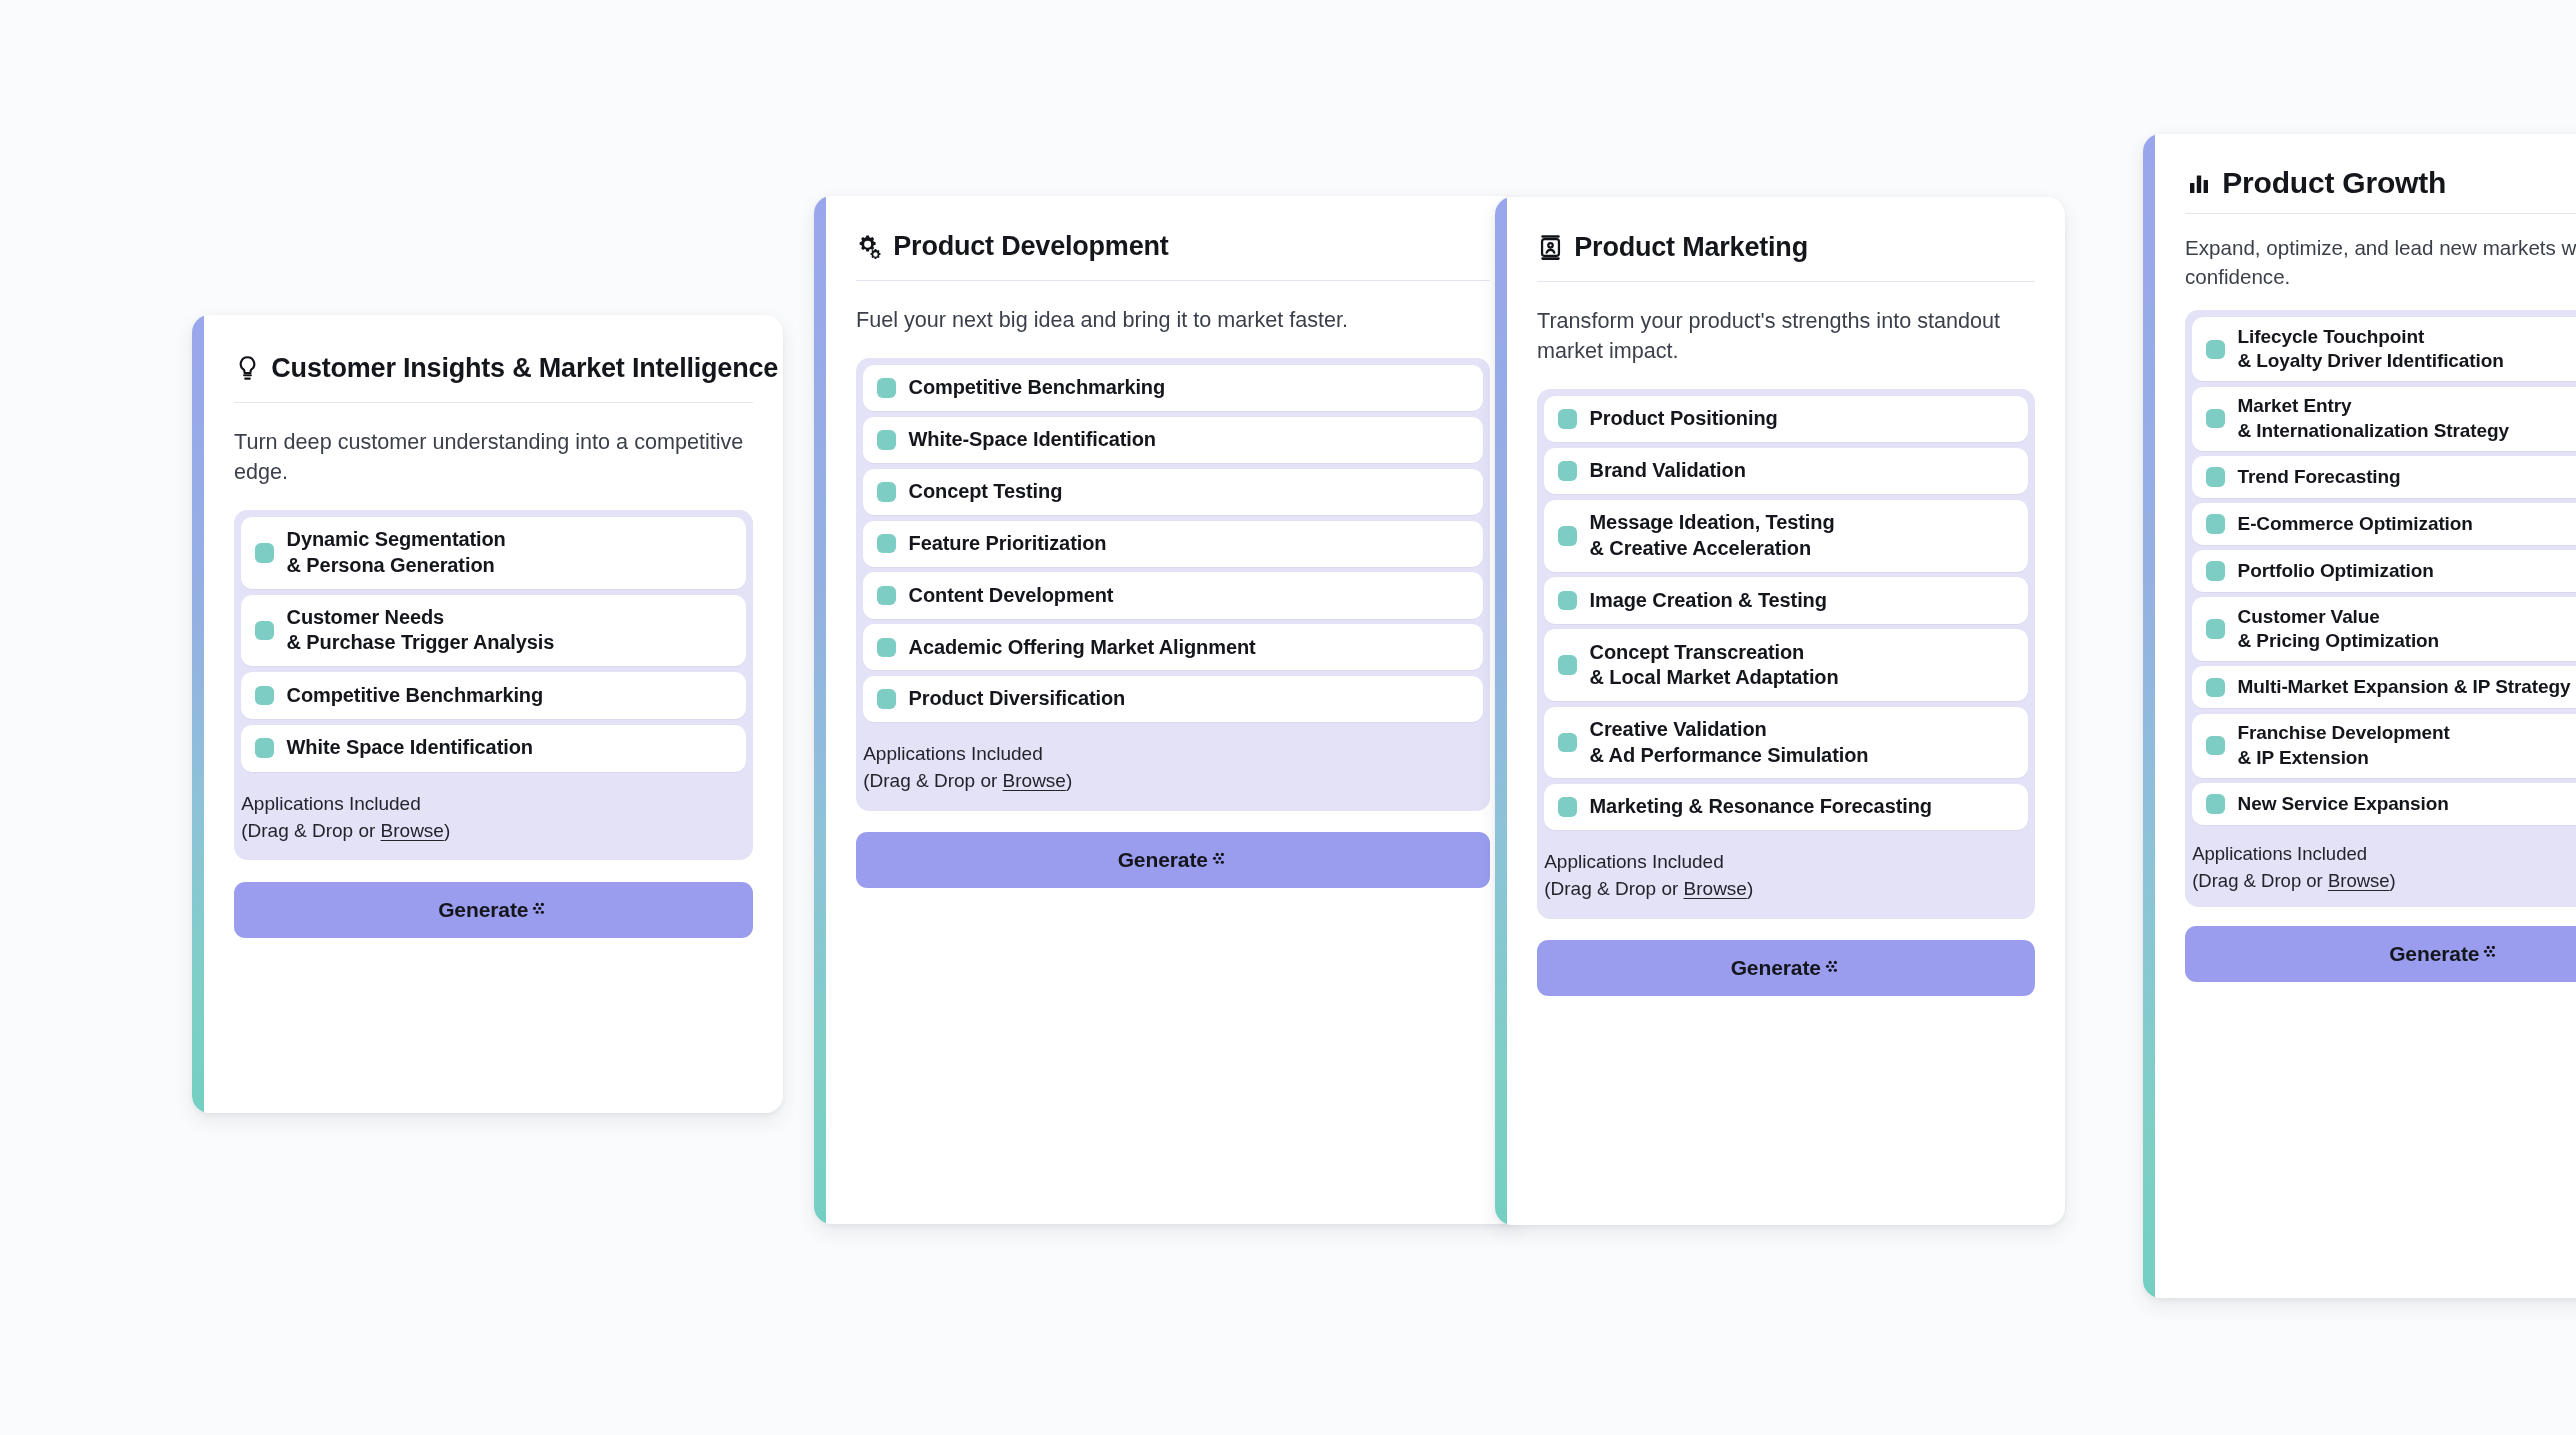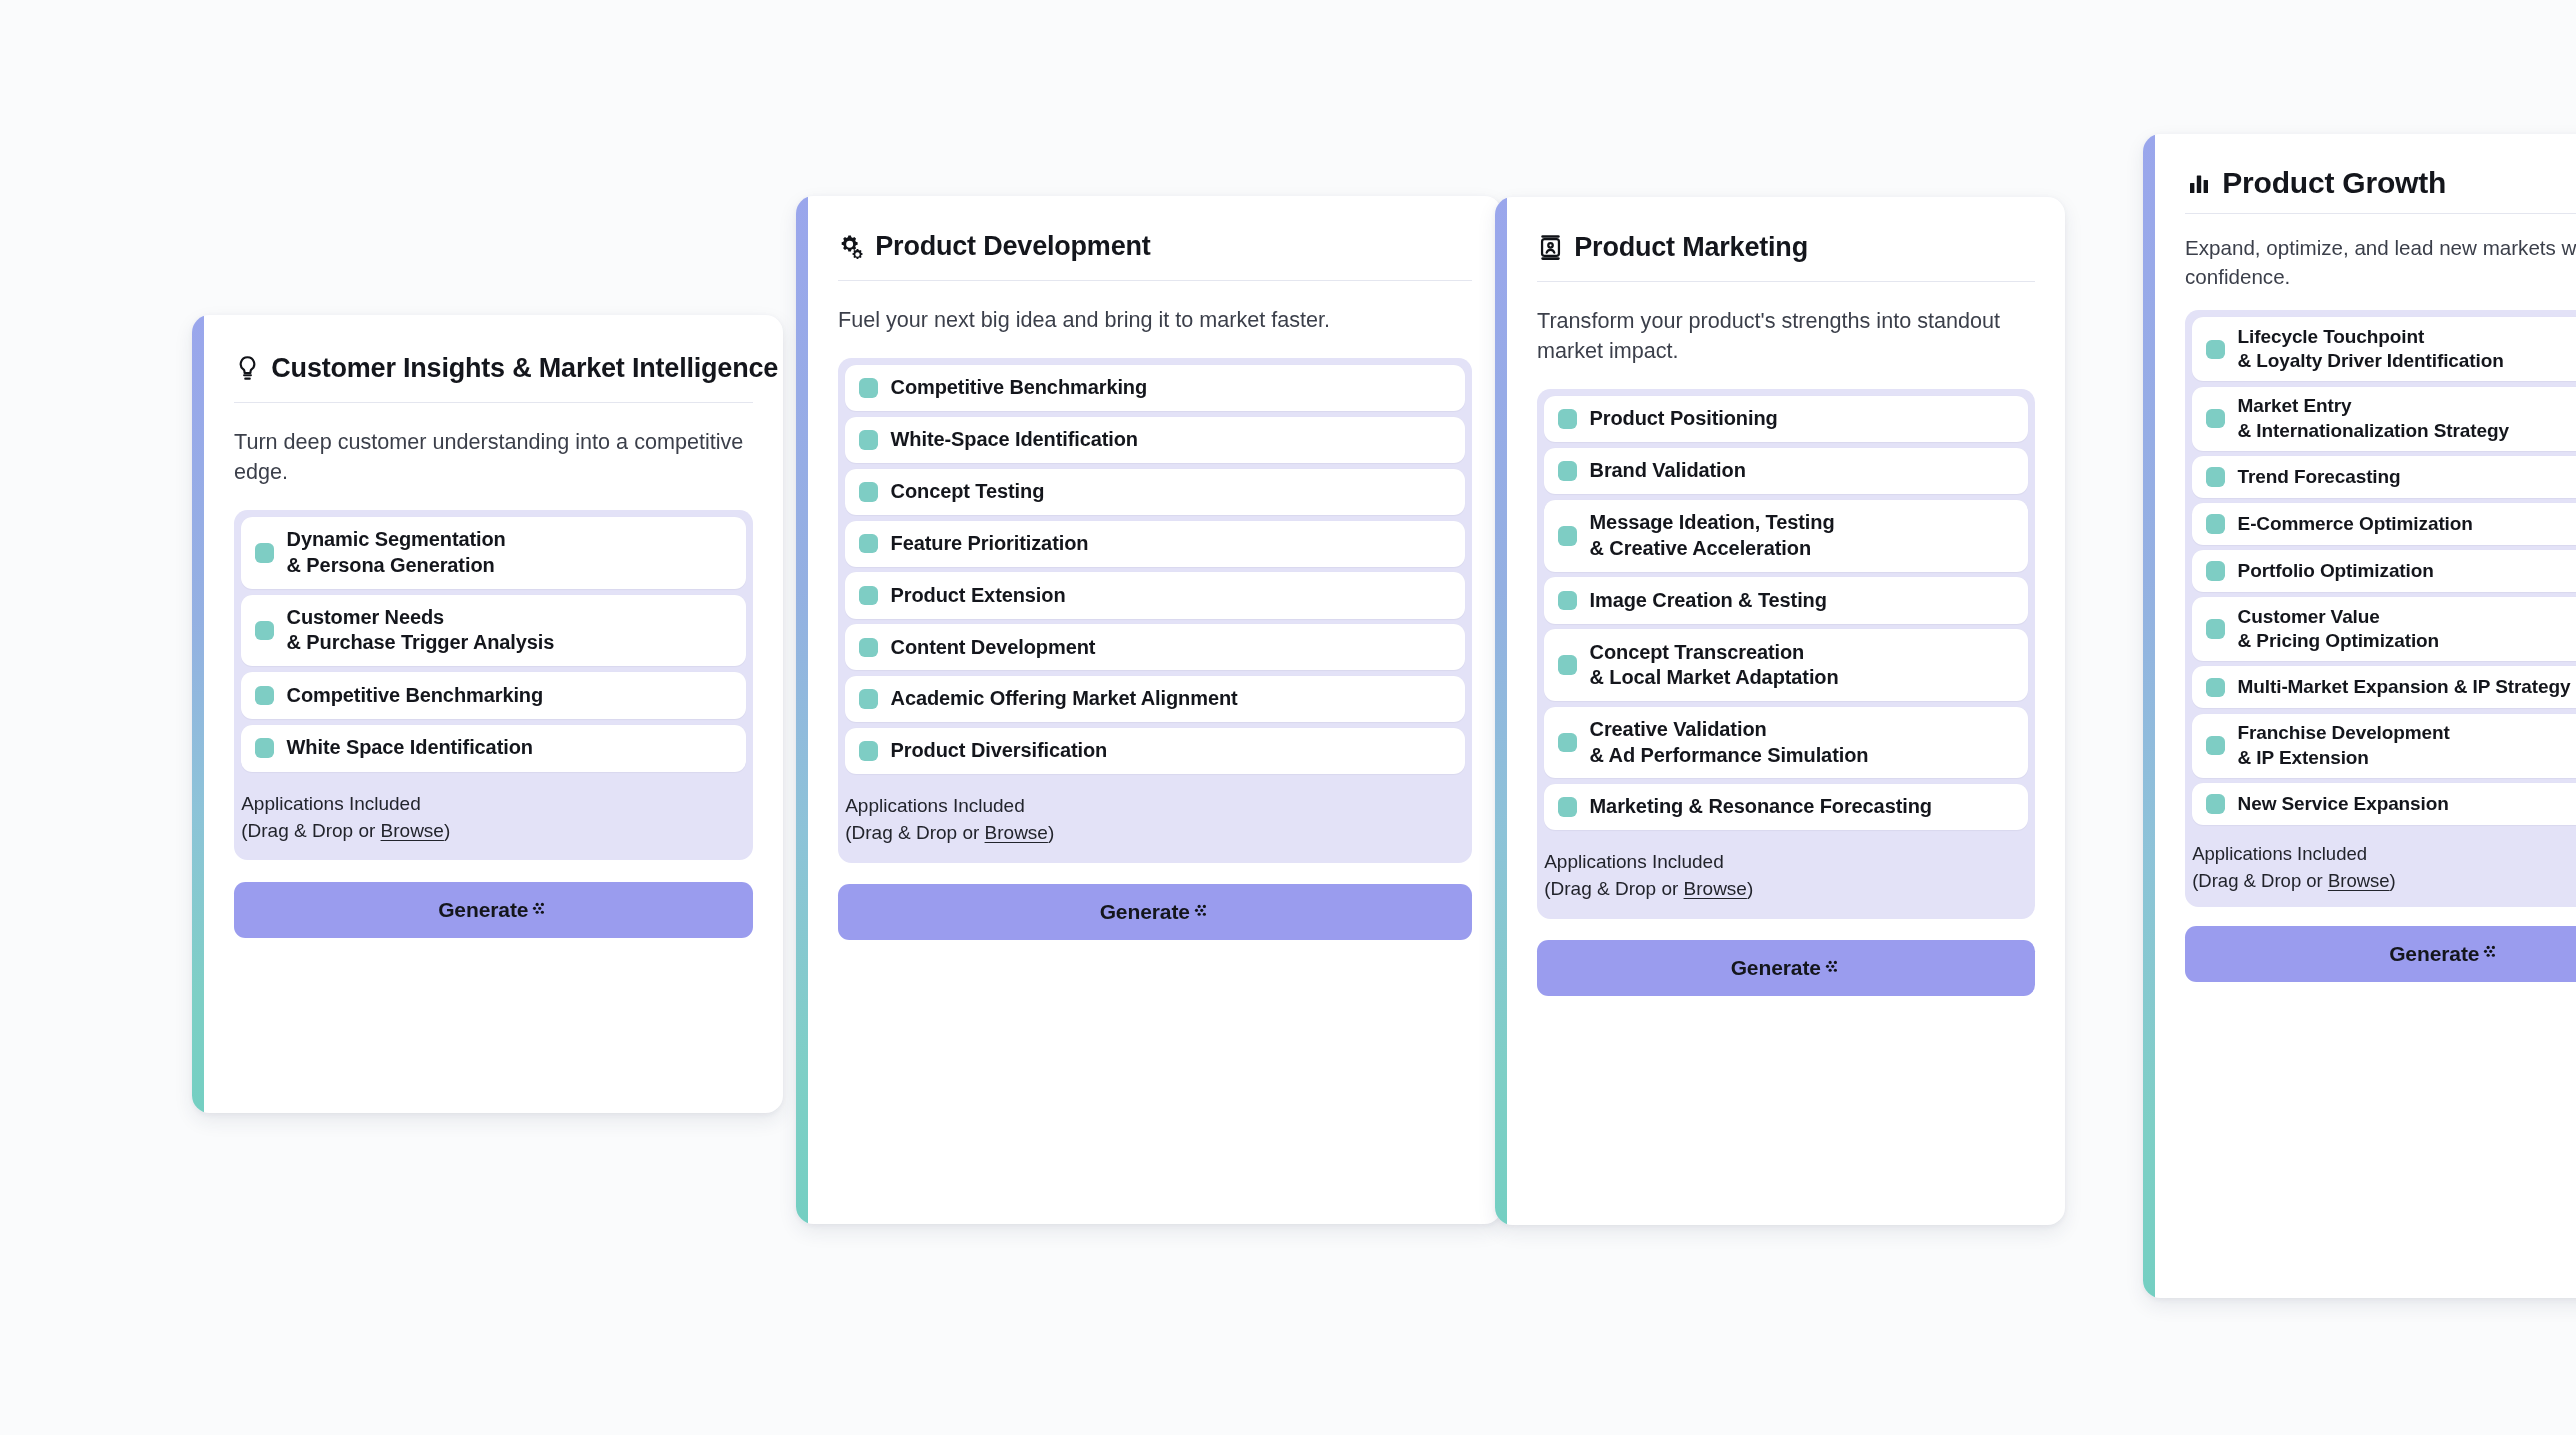--- a/index.html
+++ b/index.html
@@ -156,21 +156,21 @@
   .gen-label {
     font-size: 21px;
     font-weight: 700;
     color: #14161c;
     letter-spacing: -0.1px;
   }
   .gen-icon { display: block; }
 
   
   #card-1 { left: 192px;  top: 315px;  width: 591px; height: 798px; }
-  #card-2 { left: 796px; top: 196px;  width: 706px; height: 1028px; }
+  #card-2 { left: 814px; top: 196px;  width: 706px; height: 1028px; }
   #card-3 { left: 1495px; top: 197px;  width: 570px; height: 1028px; }
   #card-4 { left: 2143px; top: 134px;  width: 591px; height: 1164px; }
 
   #card-1 .card-head { padding-top: 38px; }
   #card-4 .card-head { padding-top: 32px; padding-bottom: 13.4px; }
   #card-4 .card-desc { padding-top: 19.6px; padding-bottom: 18.5px; font-size: 20.6px; }
   #card-4 .app-item  { min-height: 42px; padding: 7.7px 13.4px; margin-bottom: 5.2px; }
   #card-4 .app-label { font-size: 19px; }
   #card-4 .panel-foot{ padding: 11.3px 0 8.2px 0; font-size: 18.5px; }
   #card-4 .gen-wrap  { padding-top: 18.5px; }
@@ -283,26 +283,20 @@
         <div class="app-item">
           <span class="app-dot"></span>
           <span class="app-label">
               <span class="ln">Concept Testing</span>
             </span>
         </div>
         <div class="app-item">
           <span class="app-dot"></span>
           <span class="app-label">
               <span class="ln">Feature Prioritization</span>
-            </span>
-        </div>
-        <div class="app-item">
-          <span class="app-dot"></span>
-          <span class="app-label">
-              <span class="ln">Product Extension</span>
             </span>
         </div>
         <div class="app-item">
           <span class="app-dot"></span>
           <span class="app-label">
               <span class="ln">Content Development</span>
             </span>
         </div>
         <div class="app-item">
           <span class="app-dot"></span>

